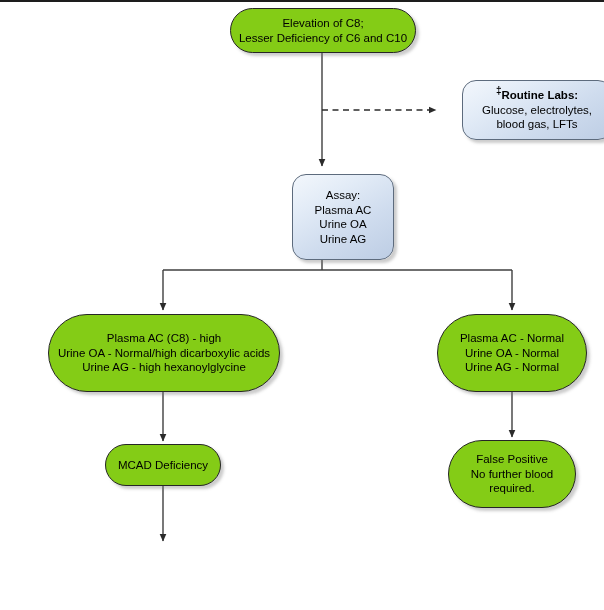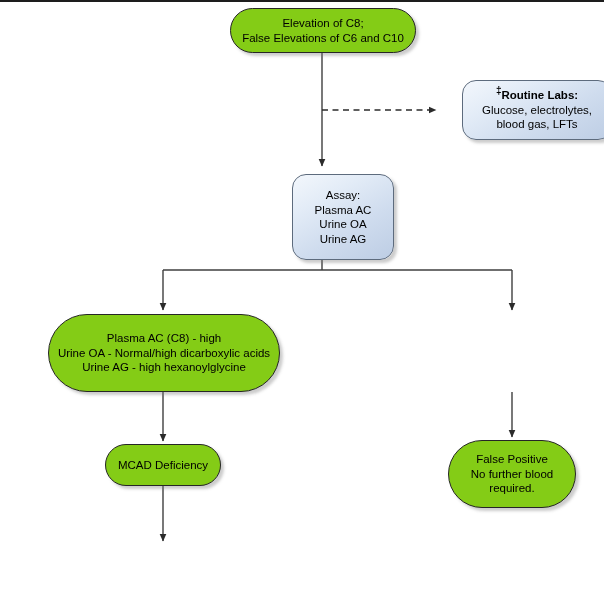--- a/index.html
+++ b/index.html
@@ -100,21 +100,21 @@
       <line x1="163" y1="486" x2="163" y2="541" stroke="#3f3f3f" stroke-width="1.4" marker-end="url(#arrowhead)"></line>
     </g>
 
     <g>
       <line x1="512" y1="392" x2="512" y2="437" stroke="#3f3f3f" stroke-width="1.4" marker-end="url(#arrowhead)"></line>
     </g>
   </svg>
 
   <div class="node white stadium" style="left:230px; top:8px; width:186px; height:45px;">
     <span class="line">Elevation of C8;</span>
-    <span class="line">False Elevations of C6 and C10</span>
+    <span class="line">Lesser Deficiency of C6 and C10</span>
   </div>
 
   <div class="node blue rounded" style="left:441px; top:80px; width:150px; height:60px;">
     <span class="line bold"><span class="sup">‡</span><span>Routine Labs:</span></span>
     <span class="line">Glucose, electrolytes,</span>
     <span class="line">blood gas, LFTs</span>
   </div>
 
   <div class="node blue rounded" style="left:271px; top:174px; width:102px; height:86px;">
     <span class="line">Assay:</span>
@@ -122,20 +122,25 @@
     <span class="line">Urine OA</span>
     <span class="line">Urine AG</span>
   </div>
 
   <div class="node white stadium" style="left:48px; top:314px; width:232px; height:78px;">
     <span class="line">Plasma AC (C8) - high</span>
     <span class="line">Urine OA - Normal/high dicarboxylic acids</span>
     <span class="line">Urine AG - high hexanoylglycine</span>
   </div>
 
+  <div class="node white stadium" style="left:437px; top:314px; width:150px; height:78px;">
+    <span class="line">Plasma AC - Normal</span>
+    <span class="line">Urine OA - Normal</span>
+    <span class="line">Urine AG - Normal</span>
+  </div>
 
   <div class="node white stadium" style="left:105px; top:444px; width:116px; height:42px;text-align:right;">
     <span class="line">MCAD Deficiency</span>
   </div>
 
   <div class="node white stadium" style="left:448px; top:440px; width:128px; height:68px;">
     <span class="line">False Positive</span>
     <span class="line">No further blood</span>
     <span class="line">required.</span>
   </div>

